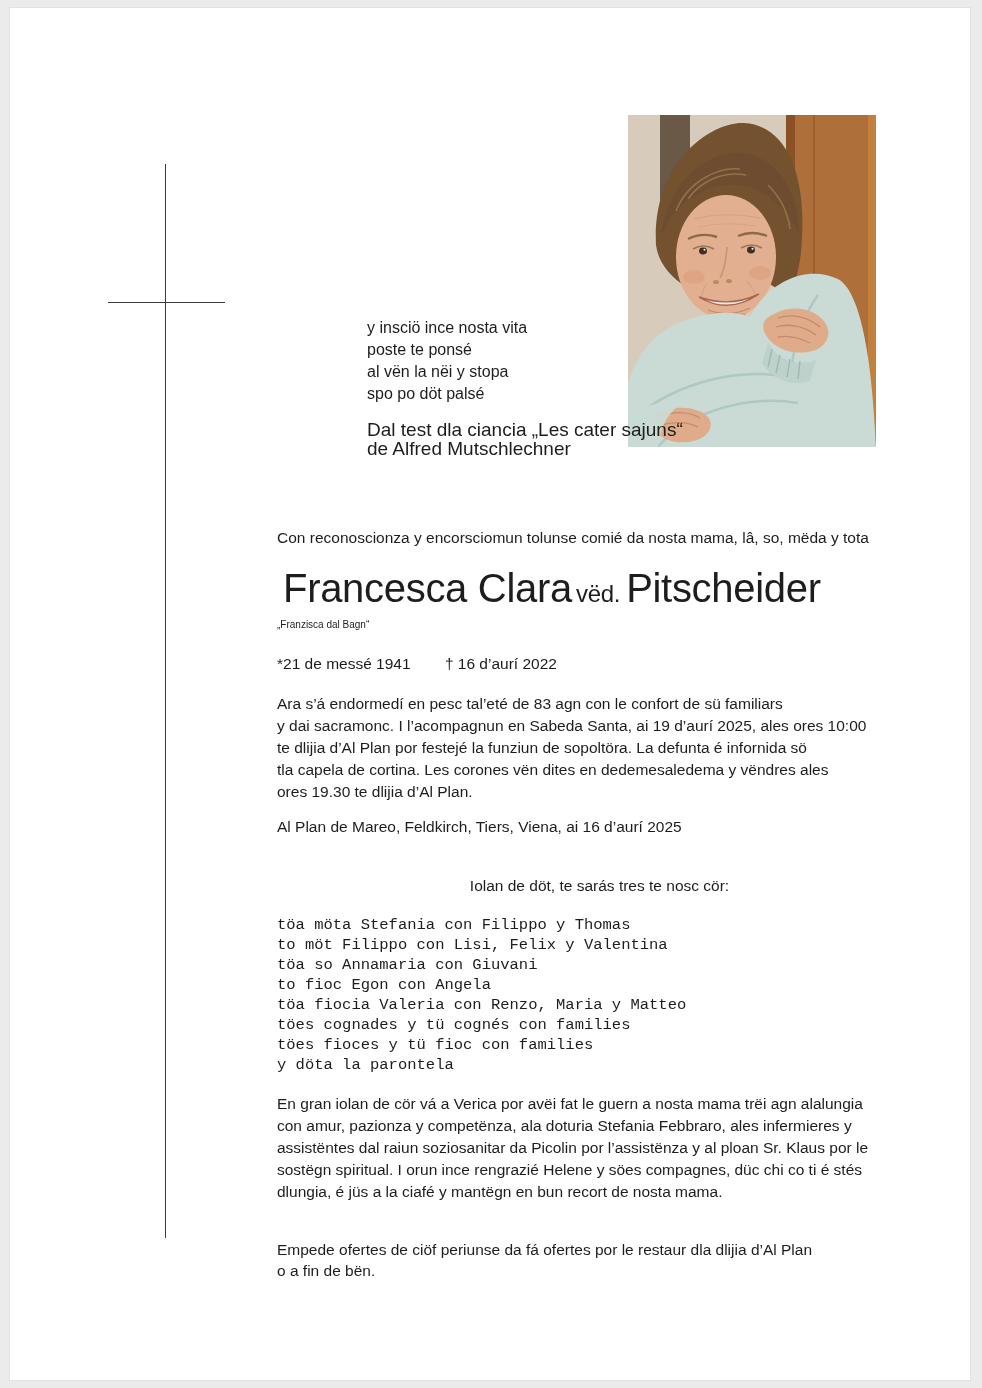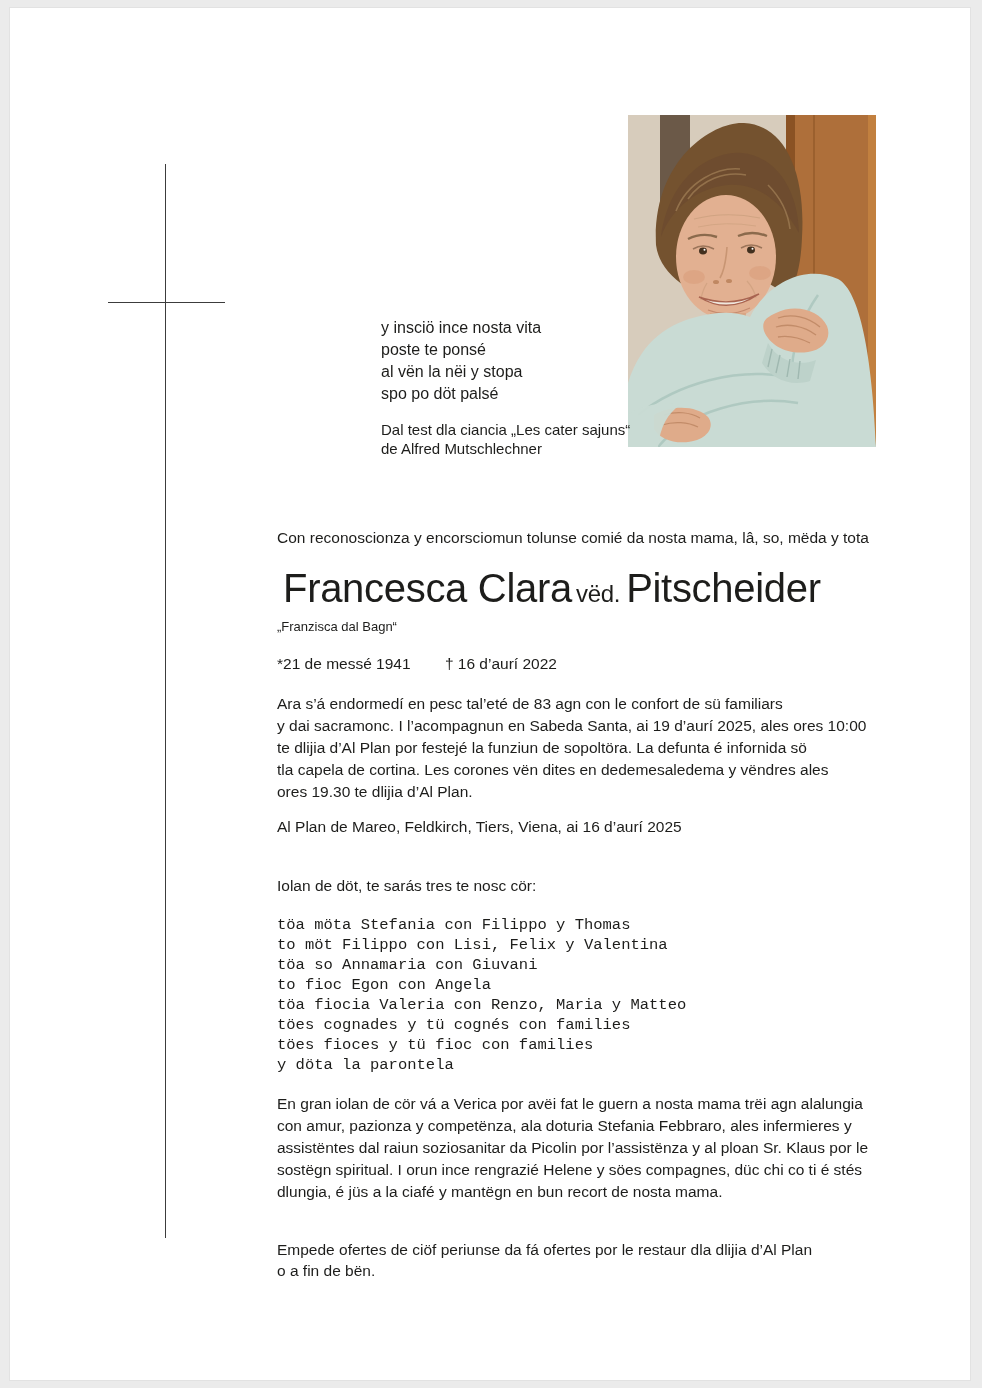--- a/index.html
+++ b/index.html
@@ -20,36 +20,36 @@
   .abs { position: absolute; }
 
   
   .cross-v { left: 155px; top: 156px; width: 1px; height: 1074px; background: #3c3c3c; }
   .cross-h { left: 98px;  top: 294px; width: 117px; height: 1px; background: #3c3c3c; }
 
   
   .portrait { left: 618px; top: 107px; width: 248px; height: 332px; display: block; }
 
   
-  .poem { left: 371px; top: 309px; }
+  .poem { left: 357px; top: 309px; }
   .poem-lines { font-size: 16px; line-height: 22px; white-space: pre-line; }
-  .poem-attr  { margin-top: 15px; font-size: 15px; line-height: 19px; white-space: pre-line; }
+  .poem-attr  { margin-top: 15px; font-size: 19px; line-height: 19px; white-space: pre-line; }
 
   
   .intro    { left: 267px; top: 520px; font-size: 15.5px; line-height: 20px; }
   .name     { left: 265px; top: 550px; margin: 8px; font-weight: 400; font-size: 40px; letter-spacing: -0.3px; white-space: nowrap; }
   .name .ved { font-size: 24px; margin: 0 6px 0 4px; }
-  .nickname { left: 267px; top: 611px; font-size: 13px; }
+  .nickname { left: 267px; top: 611px; font-size: 10px; }
   .dates    { left: 267px; top: 647px; font-size: 15.5px; }
   .dates .death { margin-left: 30px; }
 
   .para { left: 267px; width: 645px; font-size: 15.5px; line-height: 22px; white-space: pre-line; }
   .p-announcement { top: 685px; }
   .p-dateline     { top: 808px; }
-  .p-mourning     { top: 867px; }
+  .p-mourning     { top: 867px; text-align: center; }
   .p-family       { top: 907px; line-height: 20px; font-family: Liberation Mono, monospace; }
   .p-thanks       { top: 1085px; }
   .p-donations    { top: 1231px; line-height: 21px; }
 </style>
 </head>
 <body style="background: rgb(235, 235, 235); color: rgb(29, 29, 27);">
 
 <div class="page">
 
   <div>

